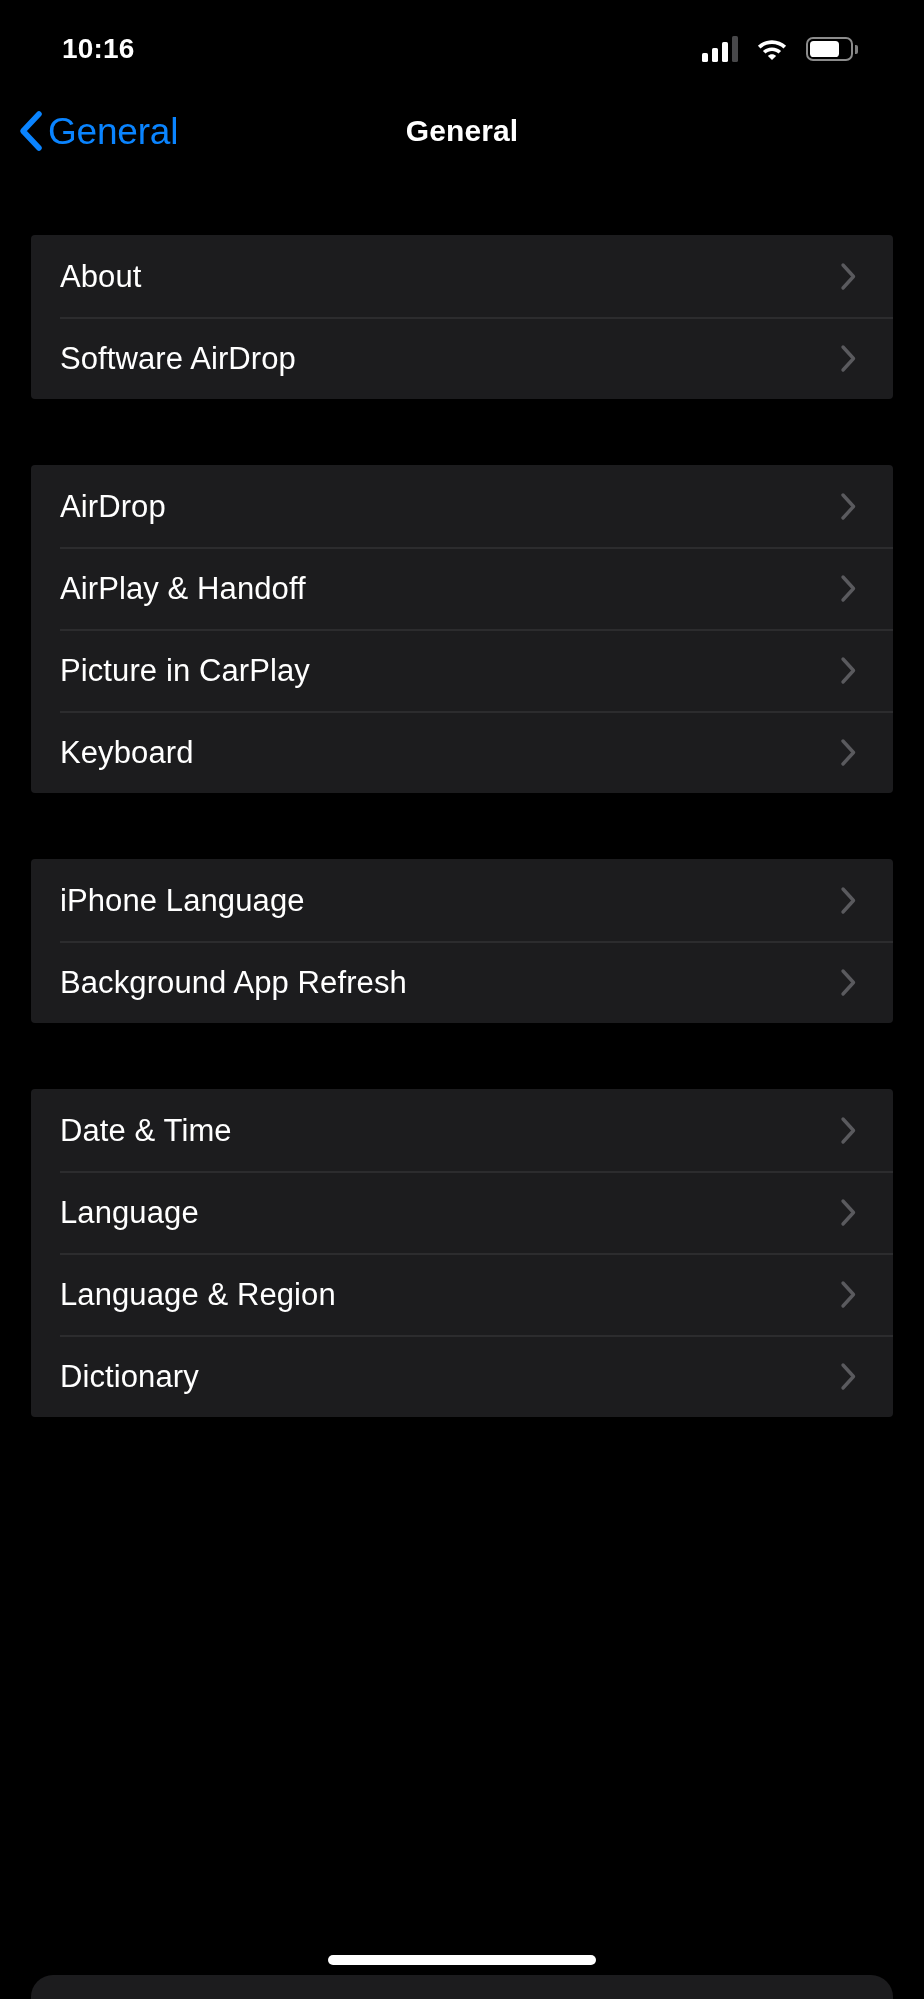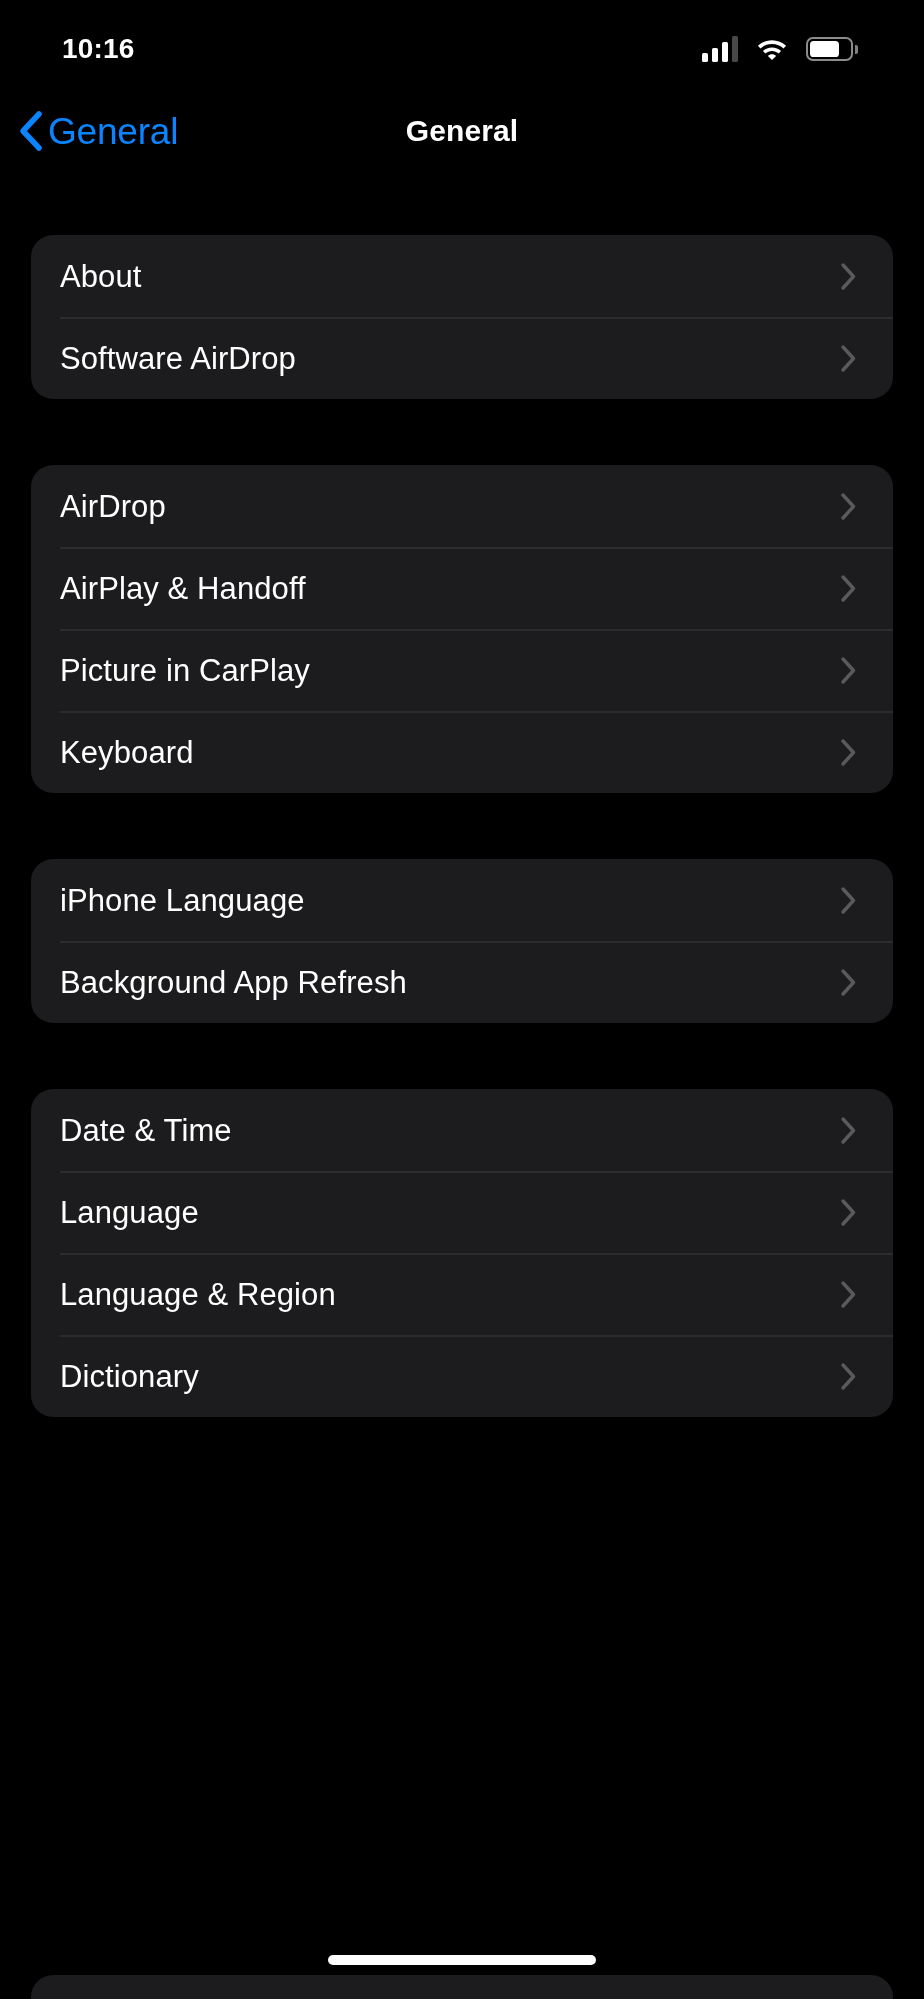--- a/index.html
+++ b/index.html
@@ -103,21 +103,21 @@
 
   
   .content {
     position:absolute;
     top:170px; left:0;
     width:924px;
     padding:0 31px;
   }
   .group {
     background:#1c1c1e;
-    border-radius:22px;
+    border-radius:4px;
     overflow:hidden;
     margin-bottom:66px;
   }
   .group.first { margin-top:65px; }
 
   .row {
     position:relative;
     display:flex;
     align-items:center;
     justify-content:space-between;

